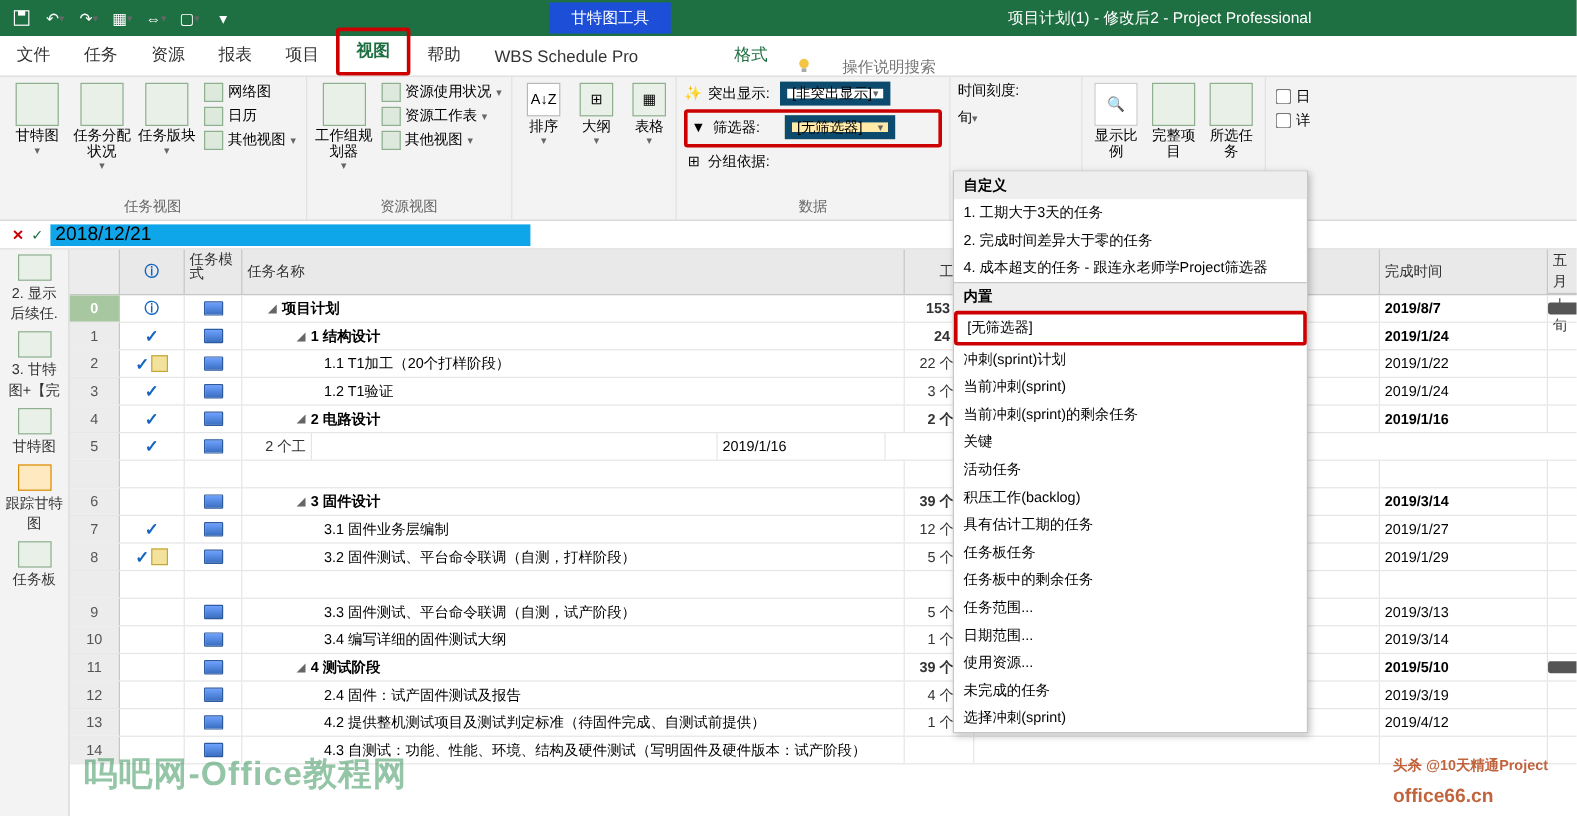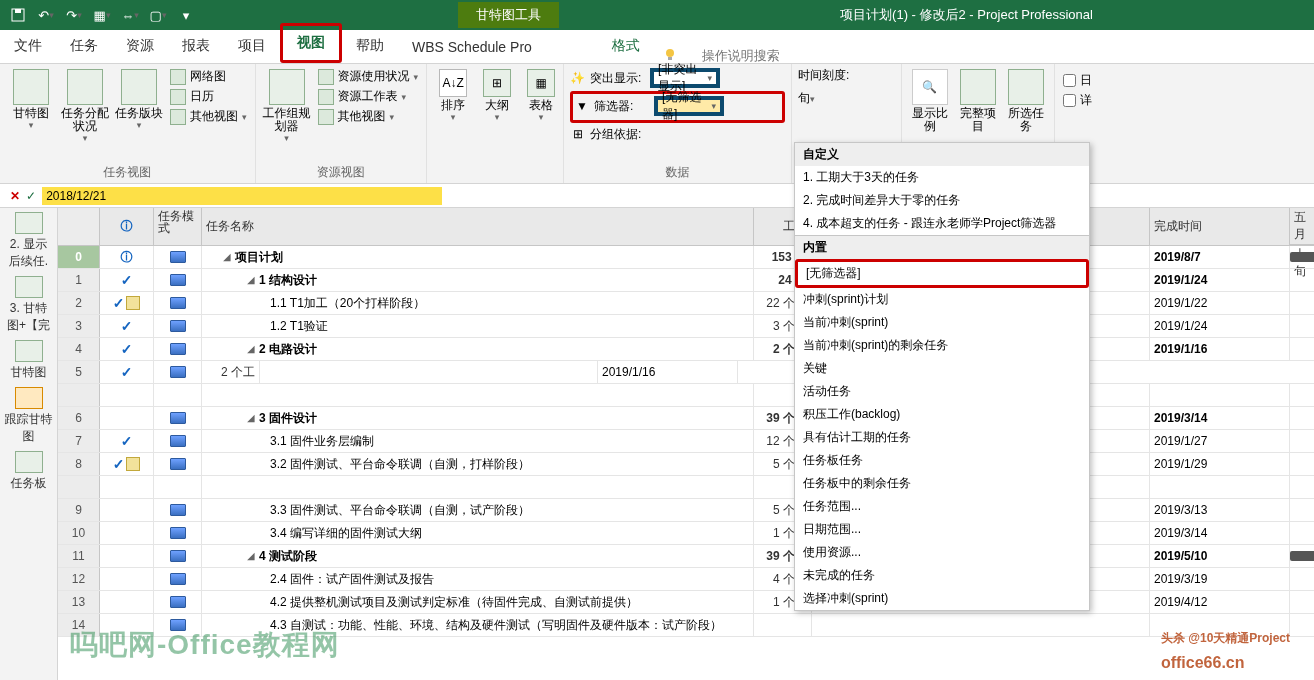--- a/index.html
+++ b/index.html
@@ -3,21 +3,21 @@
 <meta charset="utf-8">
 <style>
 * { margin:0; padding:0; box-sizing:border-box; font-family:"Microsoft YaHei","Segoe UI",Arial,sans-serif; font-size:12px; user-select:none; }
 body { width:1314px; height:680px; background:#fff; overflow:hidden; position:relative; }
 
 
 .titlebar { height:30px; background:#1e6f42; display:flex; align-items:center; color:#fff; }
 .titlebar .qat { display:flex; align-items:center; gap:4px; padding-left:6px; }
 .titlebar .qat .qbtn { width:24px; height:24px; display:flex; align-items:center; justify-content:center; cursor:pointer; font-size:13px; }
 .titlebar .qat .qbtn svg { fill:#fff; }
-.titlebar .contextual { background:#4d7c0f; padding:4px 18px; margin-left:260px; font-size:13px;text-align:center; }
+.titlebar .contextual { background:#1d4ed8; padding:4px 18px; margin-left:260px; font-size:13px;text-align:center; }
 .titlebar .title { flex:1; text-align:center; margin-left:60px; font-size:13px; }
 
 
 .tabs { height:34px; background:#fff; display:flex; align-items:flex-end; border-bottom:1px solid #d4d4d4; }
 .tab { padding:8px 14px; cursor:pointer; font-size:14px; color:#333; }
 .tab.selected { color:#1e6f42; font-weight:bold; }
 .tab.contextual { color:#1e6f42; margin-left:52px; }
 .redbox { border:3px solid #c00; border-radius:3px; }
 
 
@@ -30,37 +30,37 @@
 .bigbtn-label { text-align:center; margin-top:2px; line-height:13px; }
 .smallbtns { display:flex; flex-direction:column; gap:1px; }
 .smallbtn { display:flex; align-items:center; gap:4px; cursor:pointer; padding:1px 2px; white-space:nowrap; }
 .smallbtn .ic { width:16px; height:16px; background:#dce9dc; border:1px solid #8fb08f; display:inline-block; }
 .tell-me { border:none; background:transparent; width:120px; margin-left:24px; font-size:13px; color:#888; outline:none; }
 .tell-me-wrap { display:flex; align-items:center; margin-top:3px; margin-left:8px;}
 .bulb { width:16px; height:16px; }
 
 .data-group-row { display:flex; align-items:center; height:22px; gap:4px; margin-bottom:2px;}
 .data-group-row .lab { min-width:56px; }
-.data-group-row .ctrl { border:4px solid #0c4a6e; height:20px; width:70px; background:#fff; display:flex; align-items:center; padding:0 4px; justify-content:space-between;}
+.data-group-row .ctrl { border:6px solid #0c4a6e; height:20px; width:92px; background:#fff; display:flex; align-items:center; padding:0 4px; justify-content:space-between;}
 .data-group-row .ctrl.sel { background:#ffeaa7; }
 .filter-ctrl-wrap.redbox { padding:1px;}
 .mini-icon { width:16px; height:16px; display:flex; align-items:center; justify-content:center;}
 
 
 .dropdown { position:absolute; left:794px; top:142px; width:296px; background:#fff; border:1px solid #c6c6c6; box-shadow:2px 2px 6px rgba(0,0,0,.25); z-index:100;}
 .dd-head { background:#eee; padding:3px 8px; font-weight:bold; }
 .dd-item { padding:3px 8px; cursor:pointer; }
 .dd-item.selected.redbox { border-width:3px; border-color:#c00; border-style:solid; display:block; position:relative; z-index:2;}
 .dd-sep { border-top:1px solid #c6c6c6; }
 
 
 .formula-bar { height:24px; border-bottom:1px solid #d4d4d4; display:flex; align-items:center; padding-left:10px; gap:6px; background:#fff;}
 .fx-btn { color:#c00; font-weight:bold; cursor:pointer; }
 .fx-ok { color:#1e6f42; cursor:pointer; }
-.fx-input { border:none; outline:none; width:400px; font-size:12px; background:#fde047; height:18px; padding:0 4px;}
+.fx-input { border:none; outline:none; width:400px; font-size:16px; background:#0ea5e9; height:18px; padding:0 4px;}
 
 
 .sidepanel { position:absolute; left:0; top:208px; width:58px; bottom:0; border-right:1px solid #d4d4d4; background:#f3f3f3; display:flex; flex-direction:column; align-items:center; padding-top:4px; gap:6px;}
 .sp-item { width:48px; text-align:center; cursor:pointer; font-size:11px; color:#333;}
 .sp-item .sp-ic { width:28px; height:22px; background:#e8f0e8; border:1px solid #8fb08f; margin:0 auto 2px auto;}
 .sp-item.active .sp-ic { border-color:#d88a00; background:#ffe9c0;}
 
 
 .grid { position:absolute; left:58px; top:208px; right:0; bottom:0; display:flex; flex-direction:column;}
 

